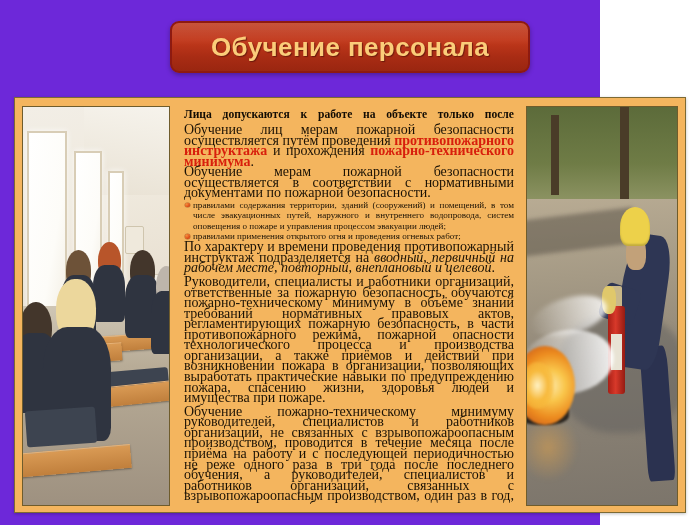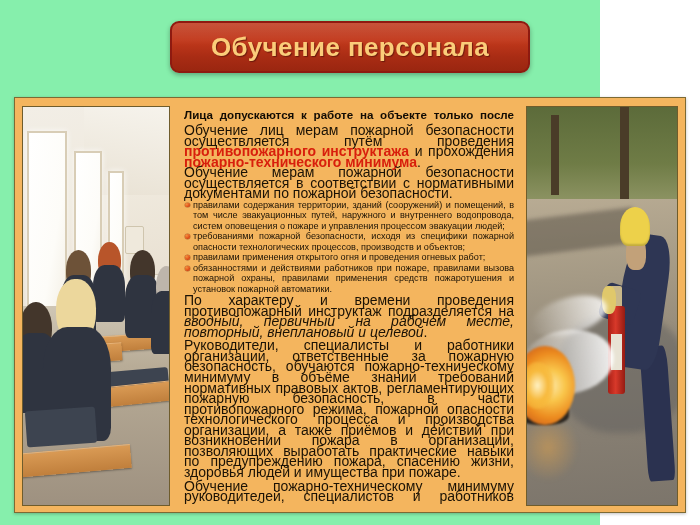--- a/index.html
+++ b/index.html
@@ -6,21 +6,21 @@
   html, body {
     margin: 0; padding: 0;
     width: 700px; height: 525px;
     background: #ffffff;
     font-family: "Liberation Sans", sans-serif;
     overflow: hidden;
   }
   .slide {
     position: relative;
     width: 600px; height: 525px;
-    background: #86efac;
+    background: #6d28d9;
   }
 
   
   .title-banner {
     position: absolute;
     left: 170px; top: 21px;
     width: 360px; height: 52px;
     border-radius: 9px;
     border: 2px solid #8e1a10;
     background: linear-gradient(180deg,#bf3a1d 0%, #c2391c 35%, #a92c14 70%, #9a2610 100%);
@@ -157,20 +157,21 @@
     background:radial-gradient(ellipse at 50% 40%, rgba(240,170,70,0.45), rgba(240,170,70,0) 72%);
     filter:blur(2px);}
 
   
   .textcol {
     flex: 1 1 auto;
     position: relative;
     padding: 2px 4px 0 6px;
     color: #1d1307;
     overflow: hidden;
+    font-family: Liberation Serif, serif;
   }
   .heading {
     font-size: 11.6px;
     font-weight: bold;
     line-height: 14.2px;
     text-align: justify;
     color: #120c04;
     margin: 0 0 3px 0;
   }
   .heading .ln { display:block; }
@@ -261,23 +262,21 @@
         <span class="ln j">Лица допускаются к работе на объекте только после</span>
       </div>
 
       <p class="body"><span>Обучение лиц мерам пожарной безопасности осуществляется путём проведения </span><span class="red">противопожарного инструктажа</span><span> и прохождения </span><span class="red">пожарно-технического минимума</span><span>.</span></p>
 
       <p class="body">Обучение мерам пожарной безопасности осуществляется в соответствии с нормативными документами по пожарной безопасности.</p>
 
 
       <ul class="bullets">
         <li>правилами содержания территории, зданий (сооружений) и помещений, в том числе эвакуационных путей, наружного и внутреннего водопровода, систем оповещения о пожаре и управления процессом эвакуации людей;</li>
-        <li>требованиями пожарной безопасности, исходя из специфики пожарной опасности технологических процессов, производств и объектов;</li>
         <li>правилами применения открытого огня и проведения огневых работ;</li>
-        <li>обязанностями и действиями работников при пожаре, правилами вызова пожарной охраны, правилами применения средств пожаротушения и установок пожарной автоматики.</li>
       </ul>
 
       <p class="body"><span>По характеру и времени проведения противопожарный инструктаж подразделяется на </span><span class="ital">вводный, первичный на рабочем месте, повторный, внеплановый и целевой</span><span>.</span></p>
 
       <p class="body sp">Руководители, специалисты и работники организаций, ответственные за пожарную безопасность, обучаются пожарно-техническому минимуму в объёме знаний требований нормативных правовых актов, регламентирующих пожарную безопасность, в части противопожарного режима, пожарной опасности технологического процесса и производства организации, а также приёмов и действий при возникновении пожара в организации, позволяющих выработать практические навыки по предупреждению пожара, спасению жизни, здоровья людей и имущества при пожаре.</p>
 
       <p class="body sp">Обучение пожарно-техническому минимуму руководителей, специалистов и работников организаций, не связанных с взрывопожароопасным производством, проводится в течение месяца после приёма на работу и с последующей периодичностью не реже одного раза в три года после последнего обучения, а руководителей, специалистов и работников организаций, связанных с взрывопожароопасным производством, один раз в год, как с отрывом, так и без отрыва от производства.</p>
 
     </div>
 

